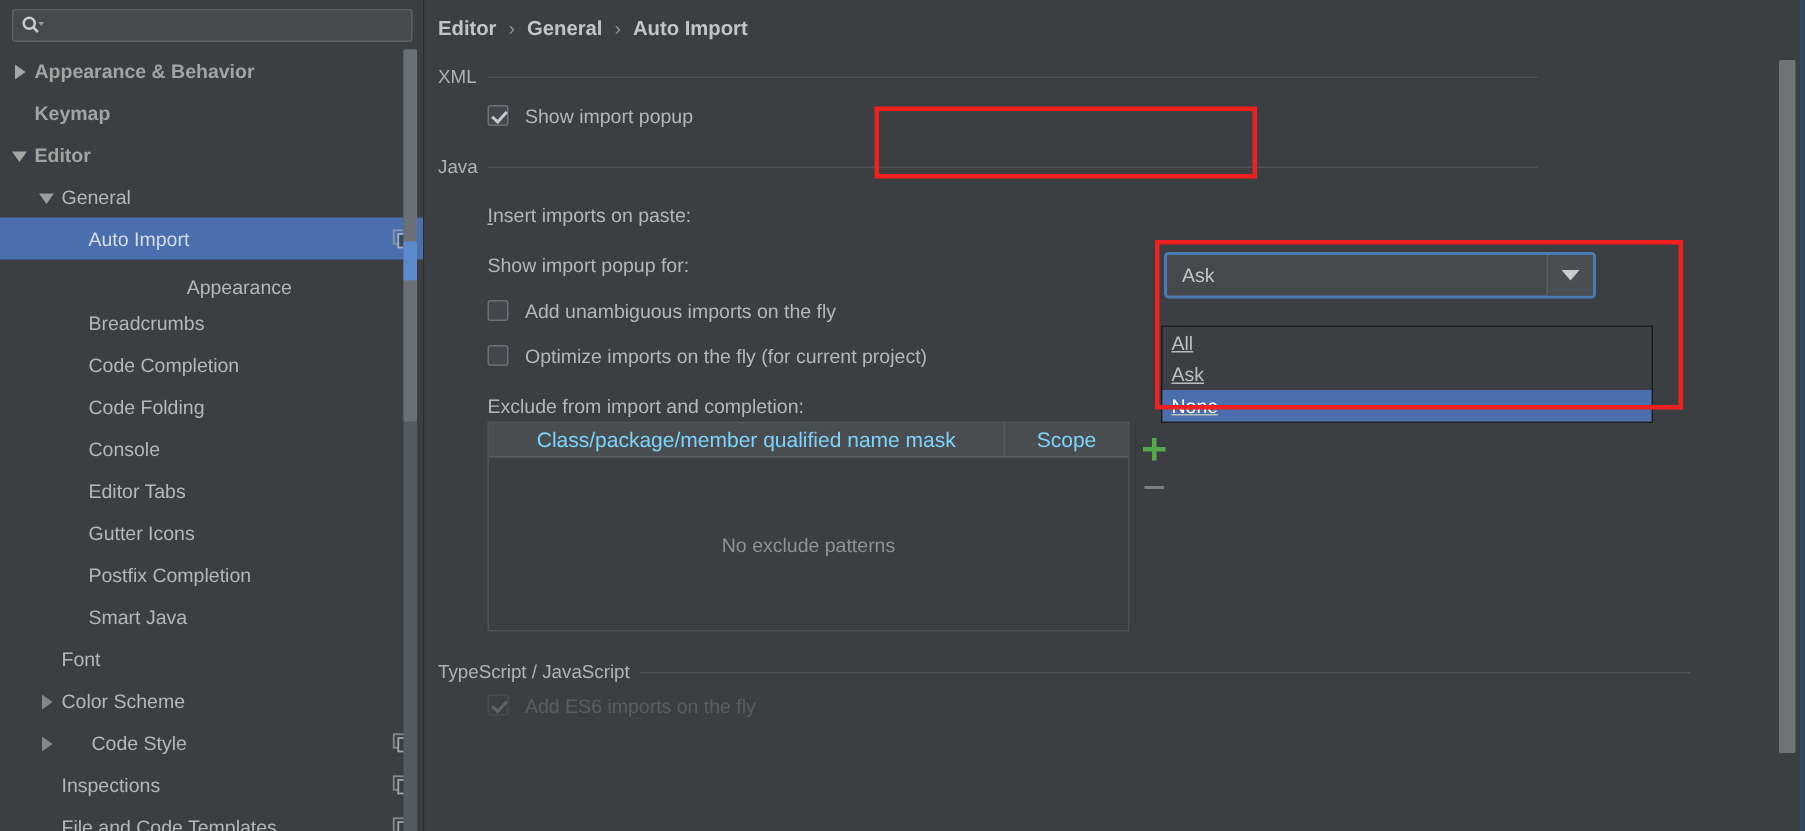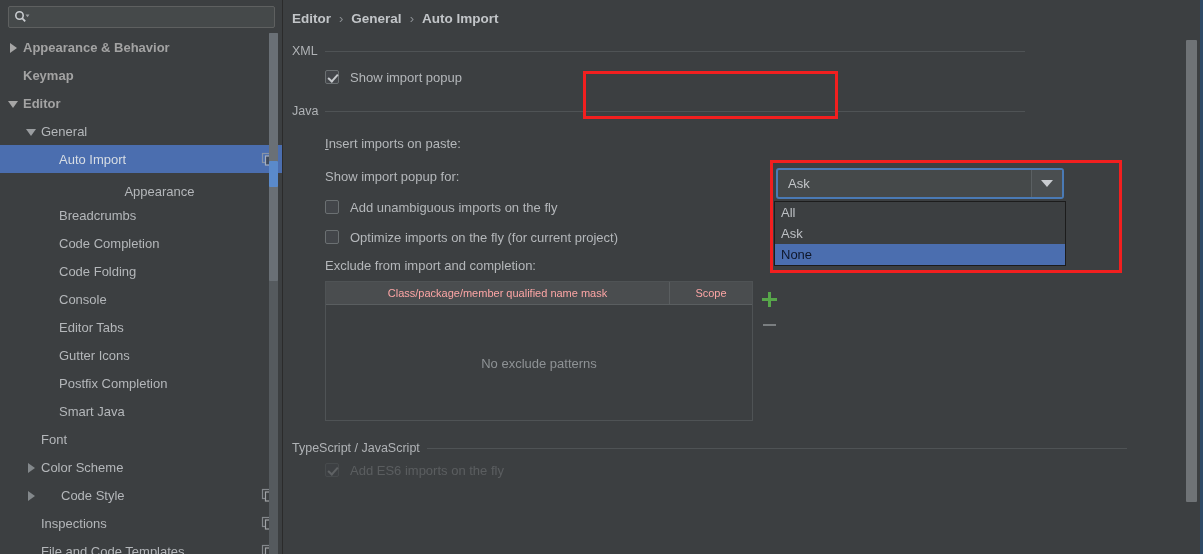--- a/index.html
+++ b/index.html
@@ -214,57 +214,58 @@
   }
   .combo-btn::after {
     content: "";
     border-top: 7px solid #c9ccd0;
     border-left: 6px solid transparent;
     border-right: 6px solid transparent;
   }
   .combo-list {
     position: absolute;
     left: 491px;
-    top: 201px;
-    width: 292px;
+    top: 217px;
+    width: 328px;
     background: #3c3f41;
     border: 1px solid #1c1c1c;
     box-sizing: border-box;
     z-index: 31;
+    text-decoration: underline;
   }
   .combo-opt {
     height: 21px;
     display: flex;
     align-items: center;
     padding-left: 6px;
     font-size: 13px;
     color: #bdc0c4;
     box-sizing: border-box;
   }
-  .combo-opt.sel { background: #4b6eaf; color: #0f172a; }
+  .combo-opt.sel { background: #4b6eaf; color: #ffffff; }
 
   .table-wrap {
     position: relative;
     margin-left: 33px;
     margin-top: 3px;
     width: 460px;
     display: flex;
   }
   .table {
     width: 428px;
     height: 140px;
     background: #3c3f41;
     border: 1px solid #4f5355;
     box-sizing: border-box;
     position: relative;
   }
   .thead { display: flex; height: 22px; background: #4a4d4f; border-bottom: 1px solid #5a5e60; }
   .th {
-    font-size: 11px;
-    color: #fca5a5;
+    font-size: 14px;
+    color: #7dd3fc;
     display: flex;
     align-items: center;
     justify-content: center;
     box-sizing: border-box;
   }
   .th-mask { flex: 1; border-right: 1px solid #5a5e60; }
   .th-scope { width: 82px; }
   .tbody {
     height: 116px;
     display: flex;
@@ -480,21 +481,21 @@
       <div class="row">
         <span class="cb"></span>
         <span class="cb-label">Add unambiguous imports on the fly</span>
       </div>
 
       <div class="row">
         <span class="cb"></span>
         <span class="cb-label">Optimize imports on the fly (for current project)</span>
       </div>
 
-      <div class="field-row" style="height:26px;">
+      <div class="field-row" style="height:26px;align-items:flex-end;">
         <span class="field-label">Exclude from import and completion:</span>
       </div>
 
       <div class="table-wrap">
         <div class="table">
           <div class="thead">
             <span class="th th-mask">Class/package/member qualified name mask</span>
             <span class="th th-scope">Scope</span>
           </div>
           <div class="tbody">

